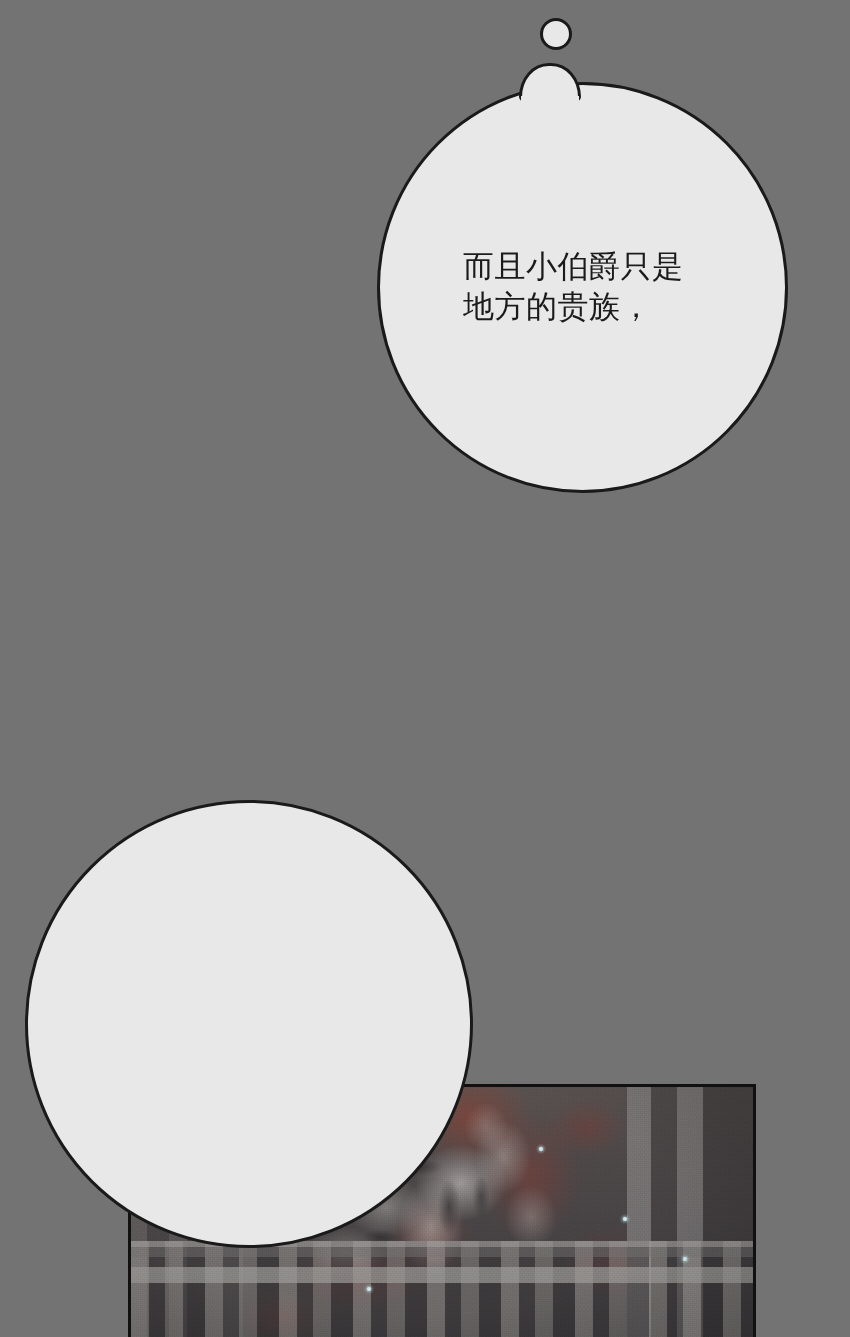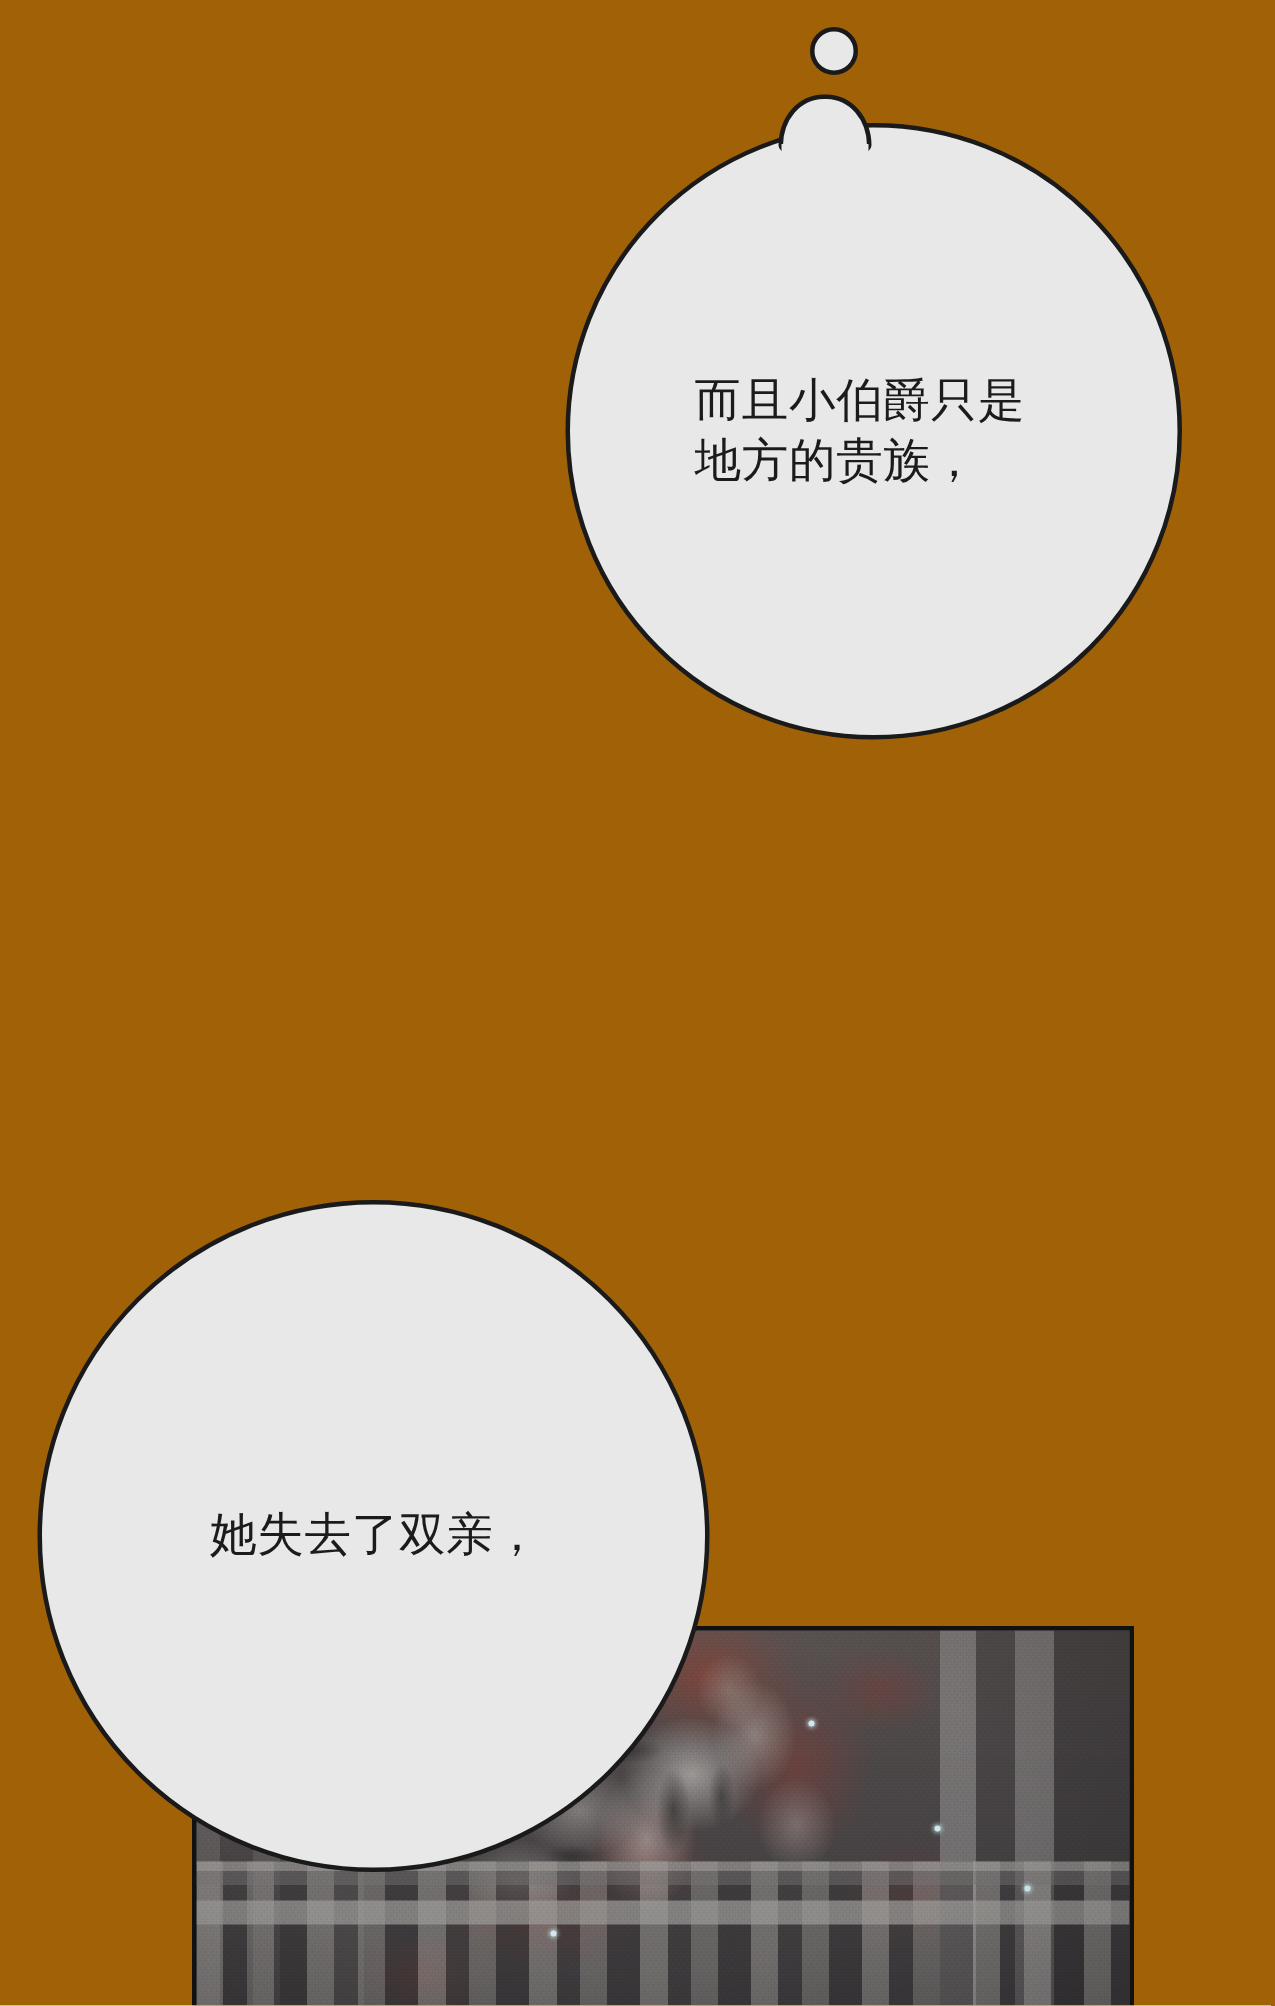--- a/index.html
+++ b/index.html
@@ -9,21 +9,21 @@
     background: #ffffff;
   }
   body {
     font-family: "Liberation Sans", "DejaVu Sans", sans-serif;
   }
 
   #page {
     position: relative;
     width: 850px;
     height: 1337px;
-    background: #a16207;
+    background: #737373;
     overflow: hidden;
   }
 
   
   .bubble {
     position: absolute;
     box-sizing: border-box;
     background: #e8e8e8;
     border: 3px solid #1a1a1a;
     border-radius: 50%;
@@ -293,15 +293,14 @@
   <div class="bubble-thought-dot" id="bubble-1-dot"></div>
 
   <div class="bubble" id="bubble-1"></div>
   <div class="bubble-nub" id="bubble-1-nub"></div>
   <div class="bubble-nub-mask" id="bubble-1-nub-mask"></div>
 
   <div class="bubble-text" id="bubble-1-text">而且小伯爵只是
 地方的贵族，</div>
 
   <div class="bubble" id="bubble-2"></div>
-  <div class="bubble-text" id="bubble-2-text">她失去了双亲，</div>
 
 </div>
 
 </body></html>

